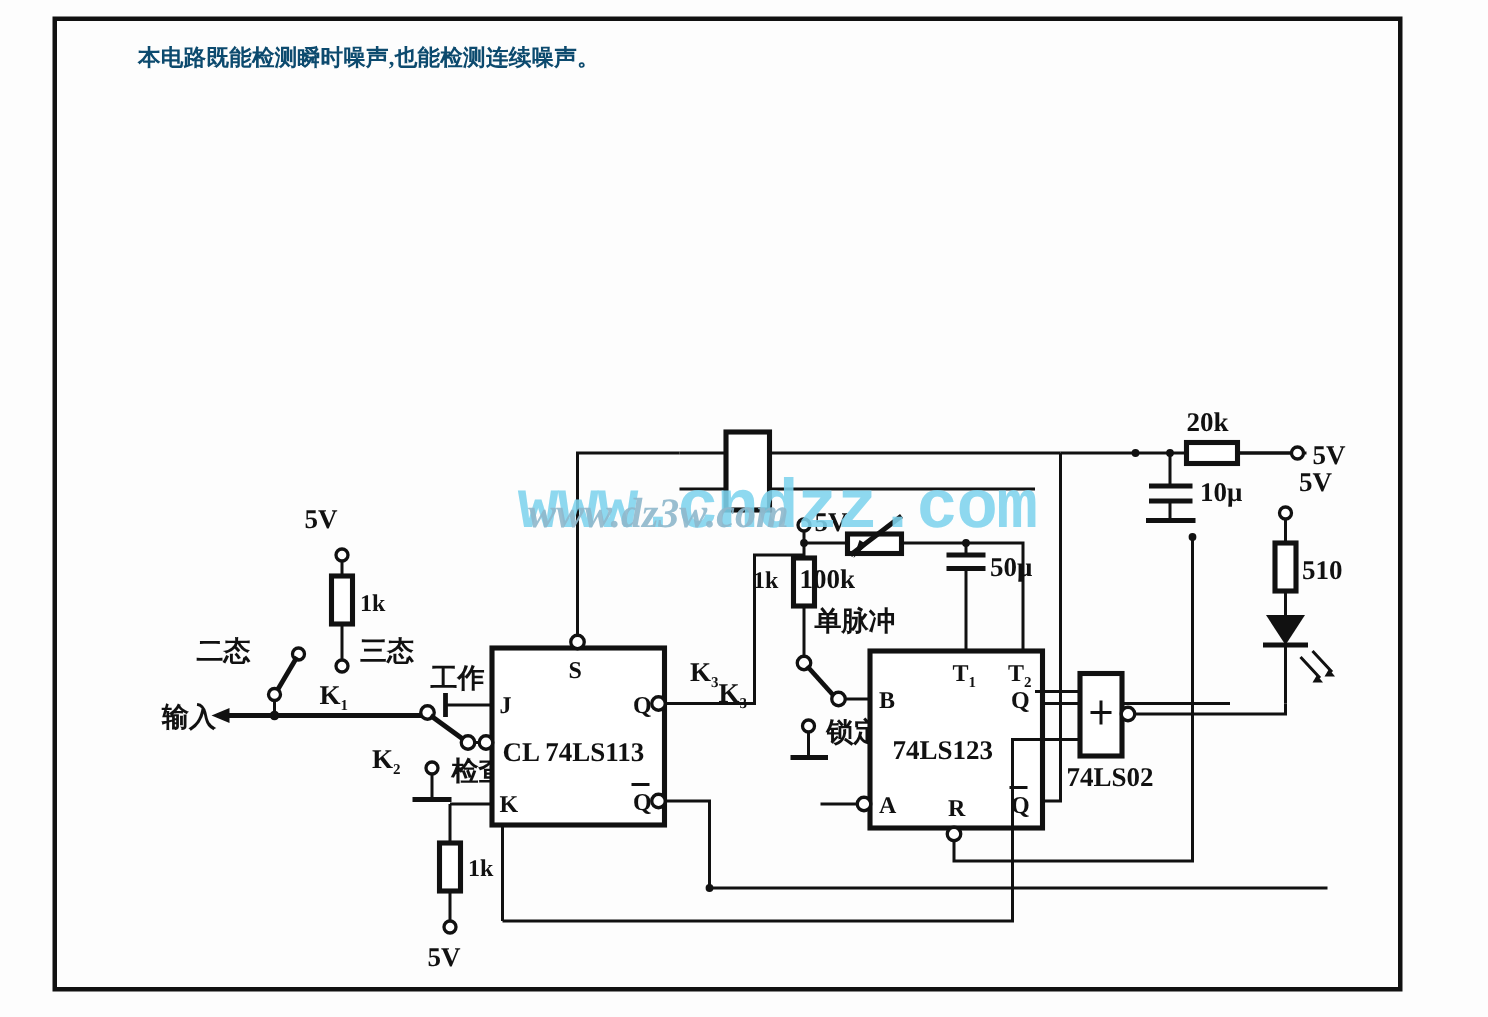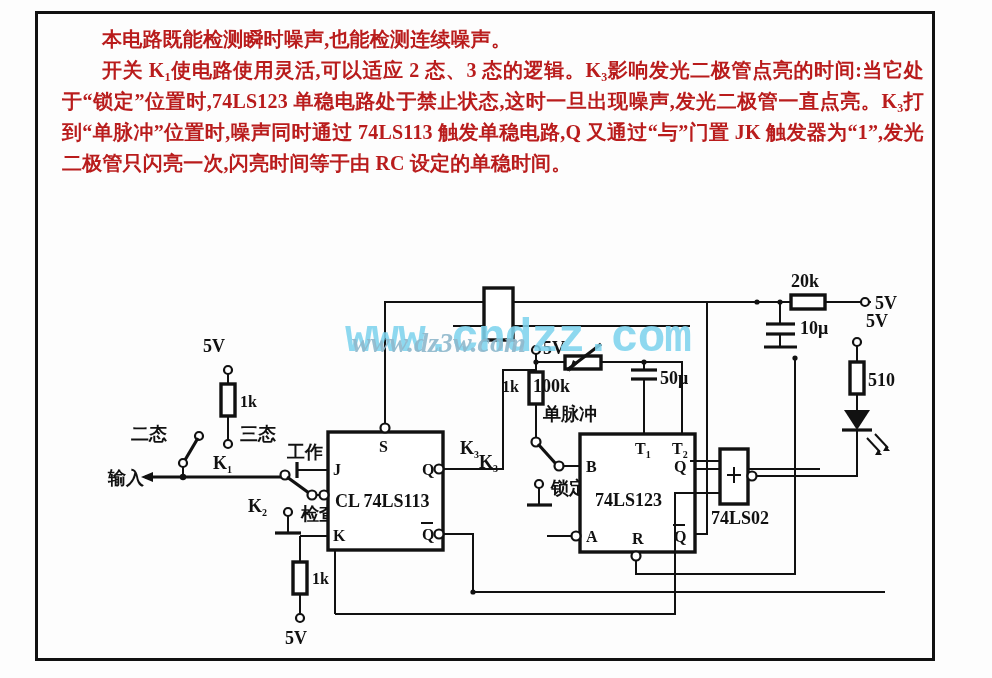--- a/index.html
+++ b/index.html
@@ -14,21 +14,21 @@
     background:#fdfdfd;
   }
   
   #page-border{
     position:absolute;left:35px;top:11px;width:900px;height:650px;
     border:3px solid #111;box-sizing:border-box;
   }
   
   #text-block{
     position:absolute;left:62px;top:24px;width:862px;
-    font-size:20px;line-height:31px;color:#b91c1c;
+    font-size:15px;line-height:31px;color:#0c4a6e;
     font-weight:bold;
     letter-spacing:0.2px;
     text-align:justify;
   }
   #text-block p{margin:0;}
   #text-block p.ind{text-indent:2em;}
   
   #schematic{
     position:absolute;left:35px;top:262px;width:900px;height:398px;
   }
@@ -54,21 +54,20 @@
 </style>
 </head>
 <body>
 
 <div id="page">
 
   <div id="page-border"></div>
 
   <div id="text-block">
     <p class="ind">本电路既能检测瞬时噪声,也能检测连续噪声。</p>
-    <p class="ind">开关 K₁使电路使用灵活,可以适应 2 态、3 态的逻辑。K₃影响发光二极管点亮的时间:当它处于“锁定”位置时,74LS123 单稳电路处于禁止状态,这时一旦出现噪声,发光二极管一直点亮。K₃打到“单脉冲”位置时,噪声同时通过 74LS113 触发单稳电路,Q 又通过“与”门置 JK 触发器为“1”,发光二极管只闪亮一次,闪亮时间等于由 RC 设定的单稳时间。</p>
   </div>
 
   <div id="schematic">
     <svg width="900" height="398" viewBox="0 0 900 398" xmlns="http://www.w3.org/2000/svg">
       <defs>
         <style>
           .w  { stroke:#111; stroke-width:2; fill:none; }
           .wt { stroke:#111; stroke-width:3.2; fill:none; }
           .bx { stroke:#111; stroke-width:3.4; fill:#fff; }
           .sm { stroke:#111; stroke-width:2.2; fill:#fff; }

